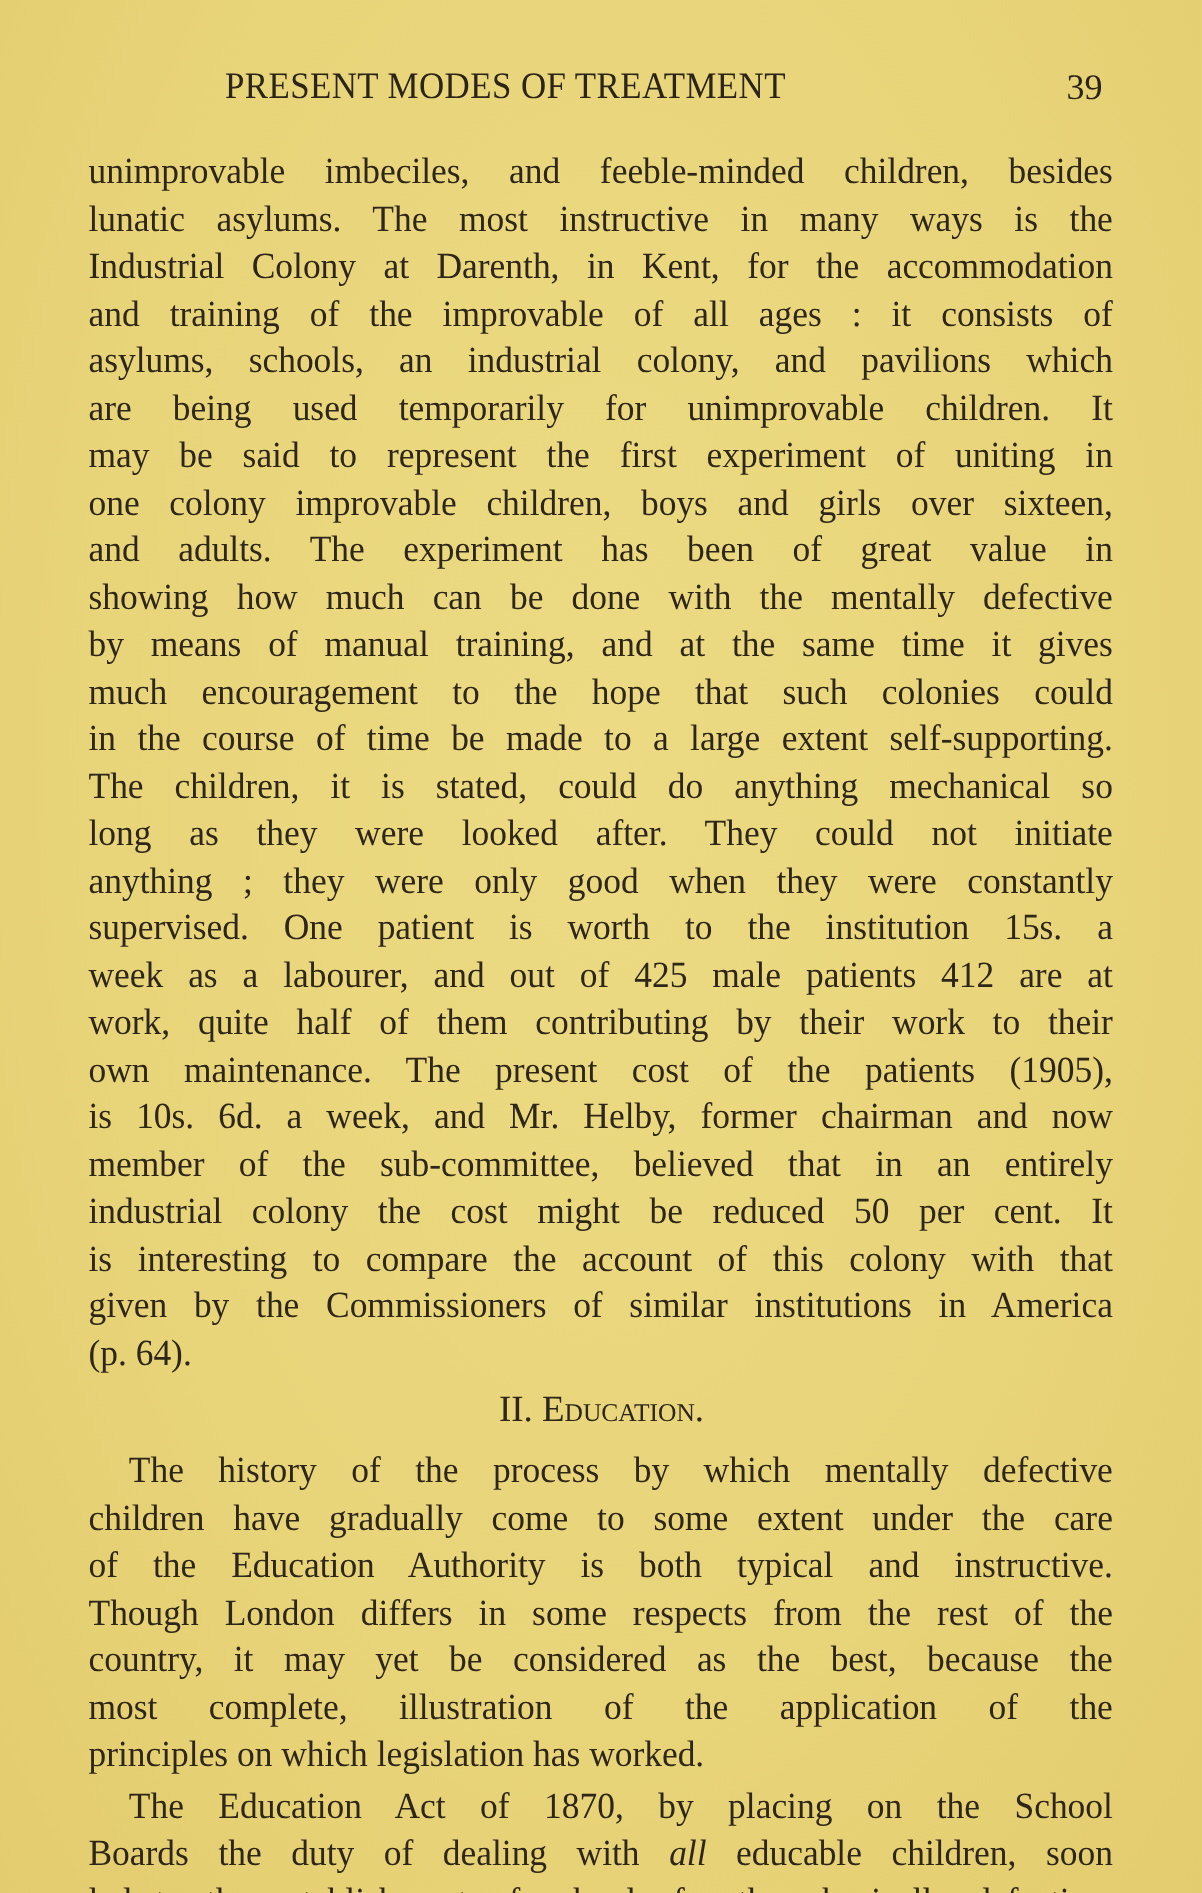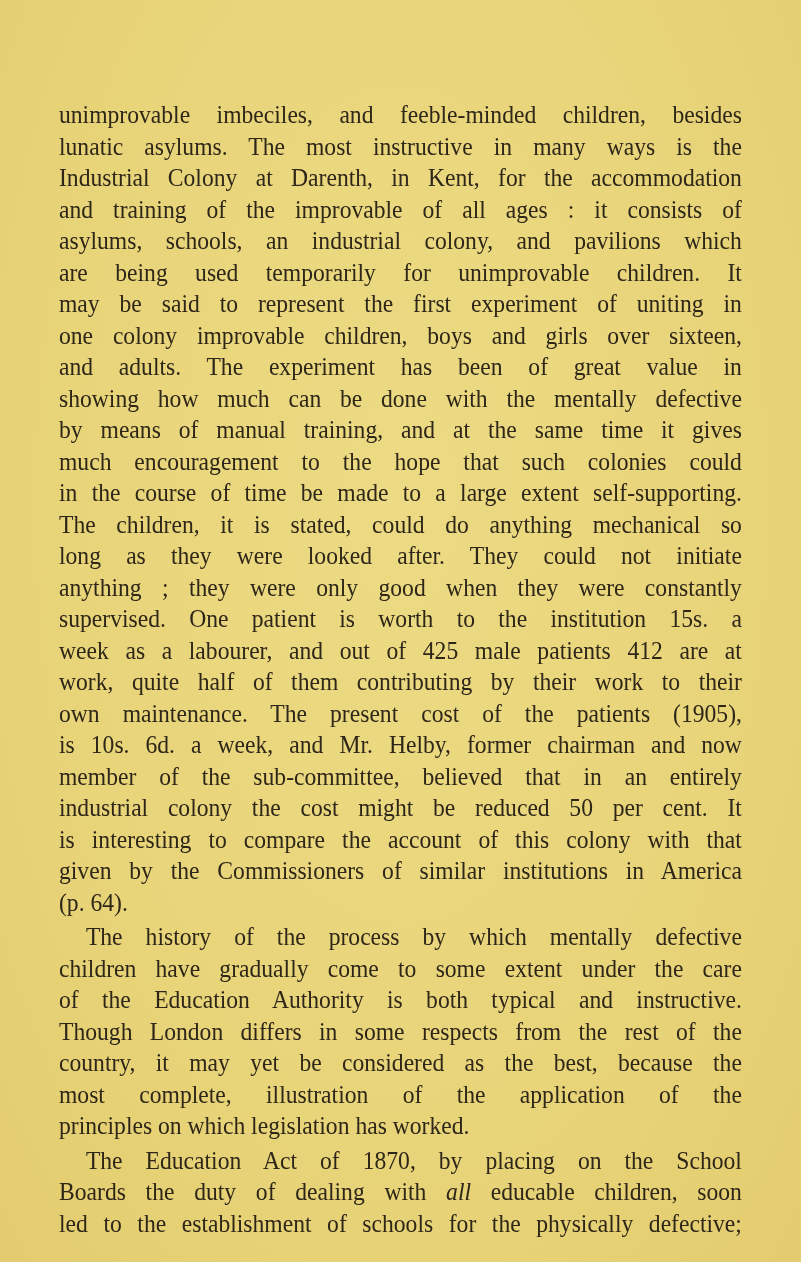--- a/index.html
+++ b/index.html
@@ -92,20 +92,24 @@
     }
     em {
       font-style: italic;
     }
   </style>
 </head>
 <body>
 
 <div class="page">
 
+  <div class="running-head">
+    <span class="running-title">PRESENT MODES OF TREATMENT</span>
+    <span class="page-number">39</span>
+  </div>
 
   <div class="body-text">
 
     <p>
       <span class="line">unimprovable imbeciles, and feeble-minded children, besides</span>
       <span class="line">lunatic asylums.  The most instructive in many ways is the</span>
       <span class="line">Industrial Colony at Darenth, in Kent, for the accommodation</span>
       <span class="line">and training of the improvable of all ages : it consists of</span>
       <span class="line">asylums, schools, an industrial colony, and pavilions which</span>
       <span class="line">are being used temporarily for unimprovable children.  It</span>
@@ -124,20 +128,24 @@
       <span class="line">work, quite half of them contributing by their work to their</span>
       <span class="line">own maintenance.  The present cost of the patients (1905),</span>
       <span class="line">is 10s. 6d. a week, and Mr. Helby, former chairman and now</span>
       <span class="line">member of the sub-committee, believed that in an entirely</span>
       <span class="line">industrial colony the cost might be reduced 50 per cent.  It</span>
       <span class="line">is interesting to compare the account of this colony with that</span>
       <span class="line">given by the Commissioners of similar institutions in America</span>
       <span class="line last">(p. 64).</span>
     </p>
 
+    <div class="section-heading">
+      <span>II.</span>
+      <span class="smallcaps">Education.</span>
+    </div>
 
     <p>
       <span class="line indent">The history of the process by which mentally defective</span>
       <span class="line">children have gradually come to some extent under the care</span>
       <span class="line">of the Education Authority is both typical and instructive.</span>
       <span class="line">Though London differs in some respects from the rest of the</span>
       <span class="line">country, it may yet be considered as the best, because the</span>
       <span class="line">most complete, illustration of the application of the</span>
       <span class="line last">principles on which legislation has worked.</span>
     </p>

